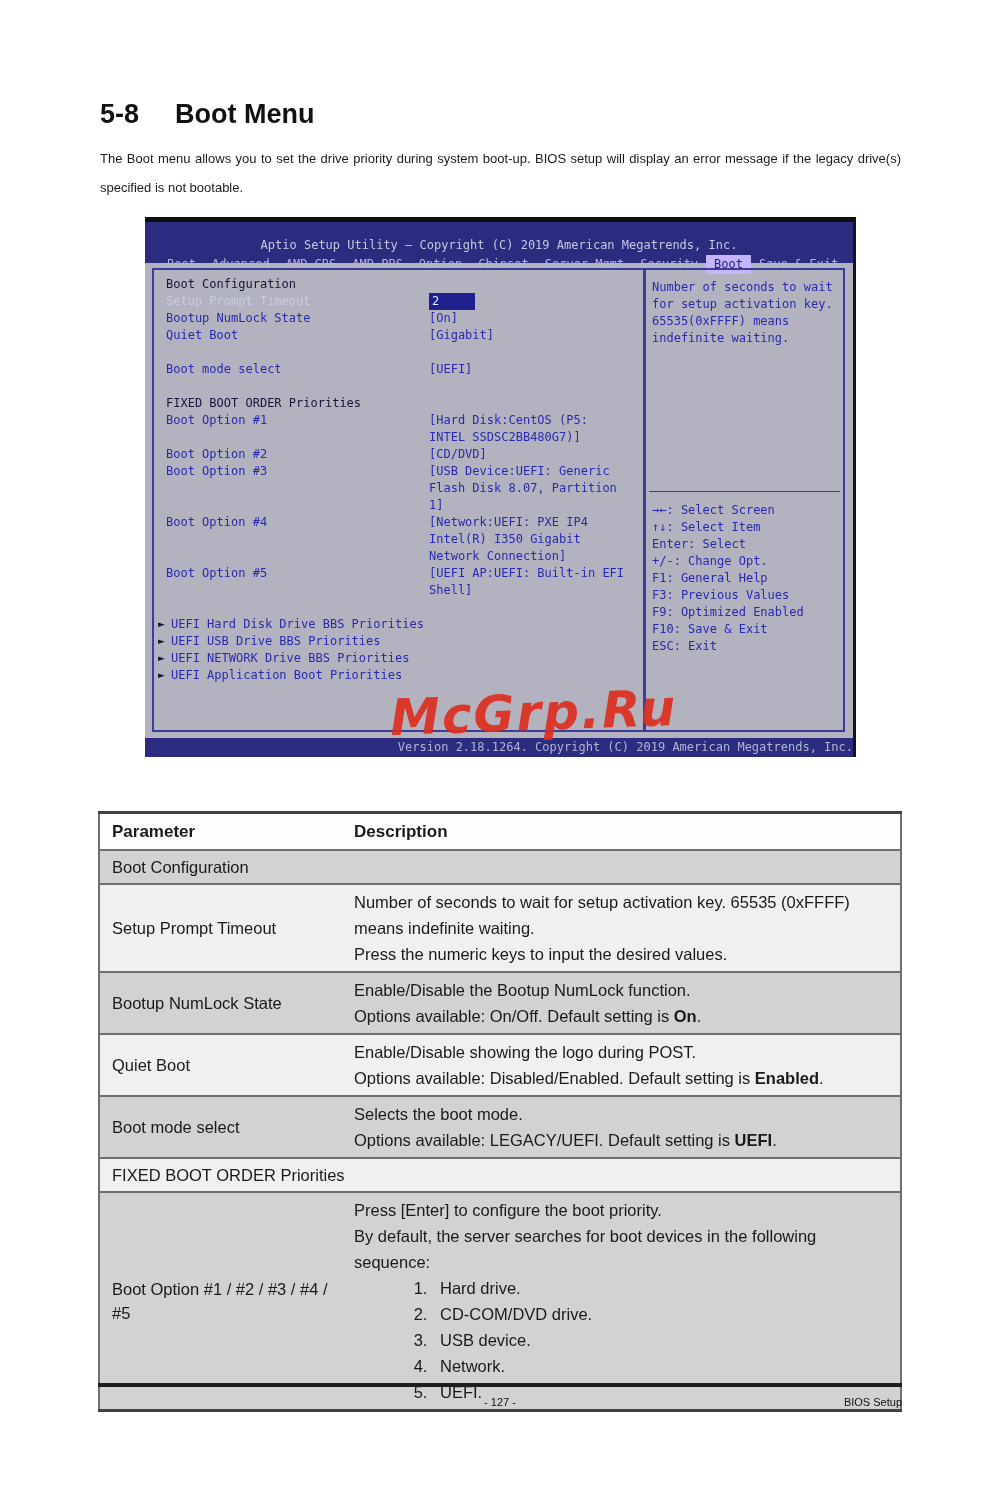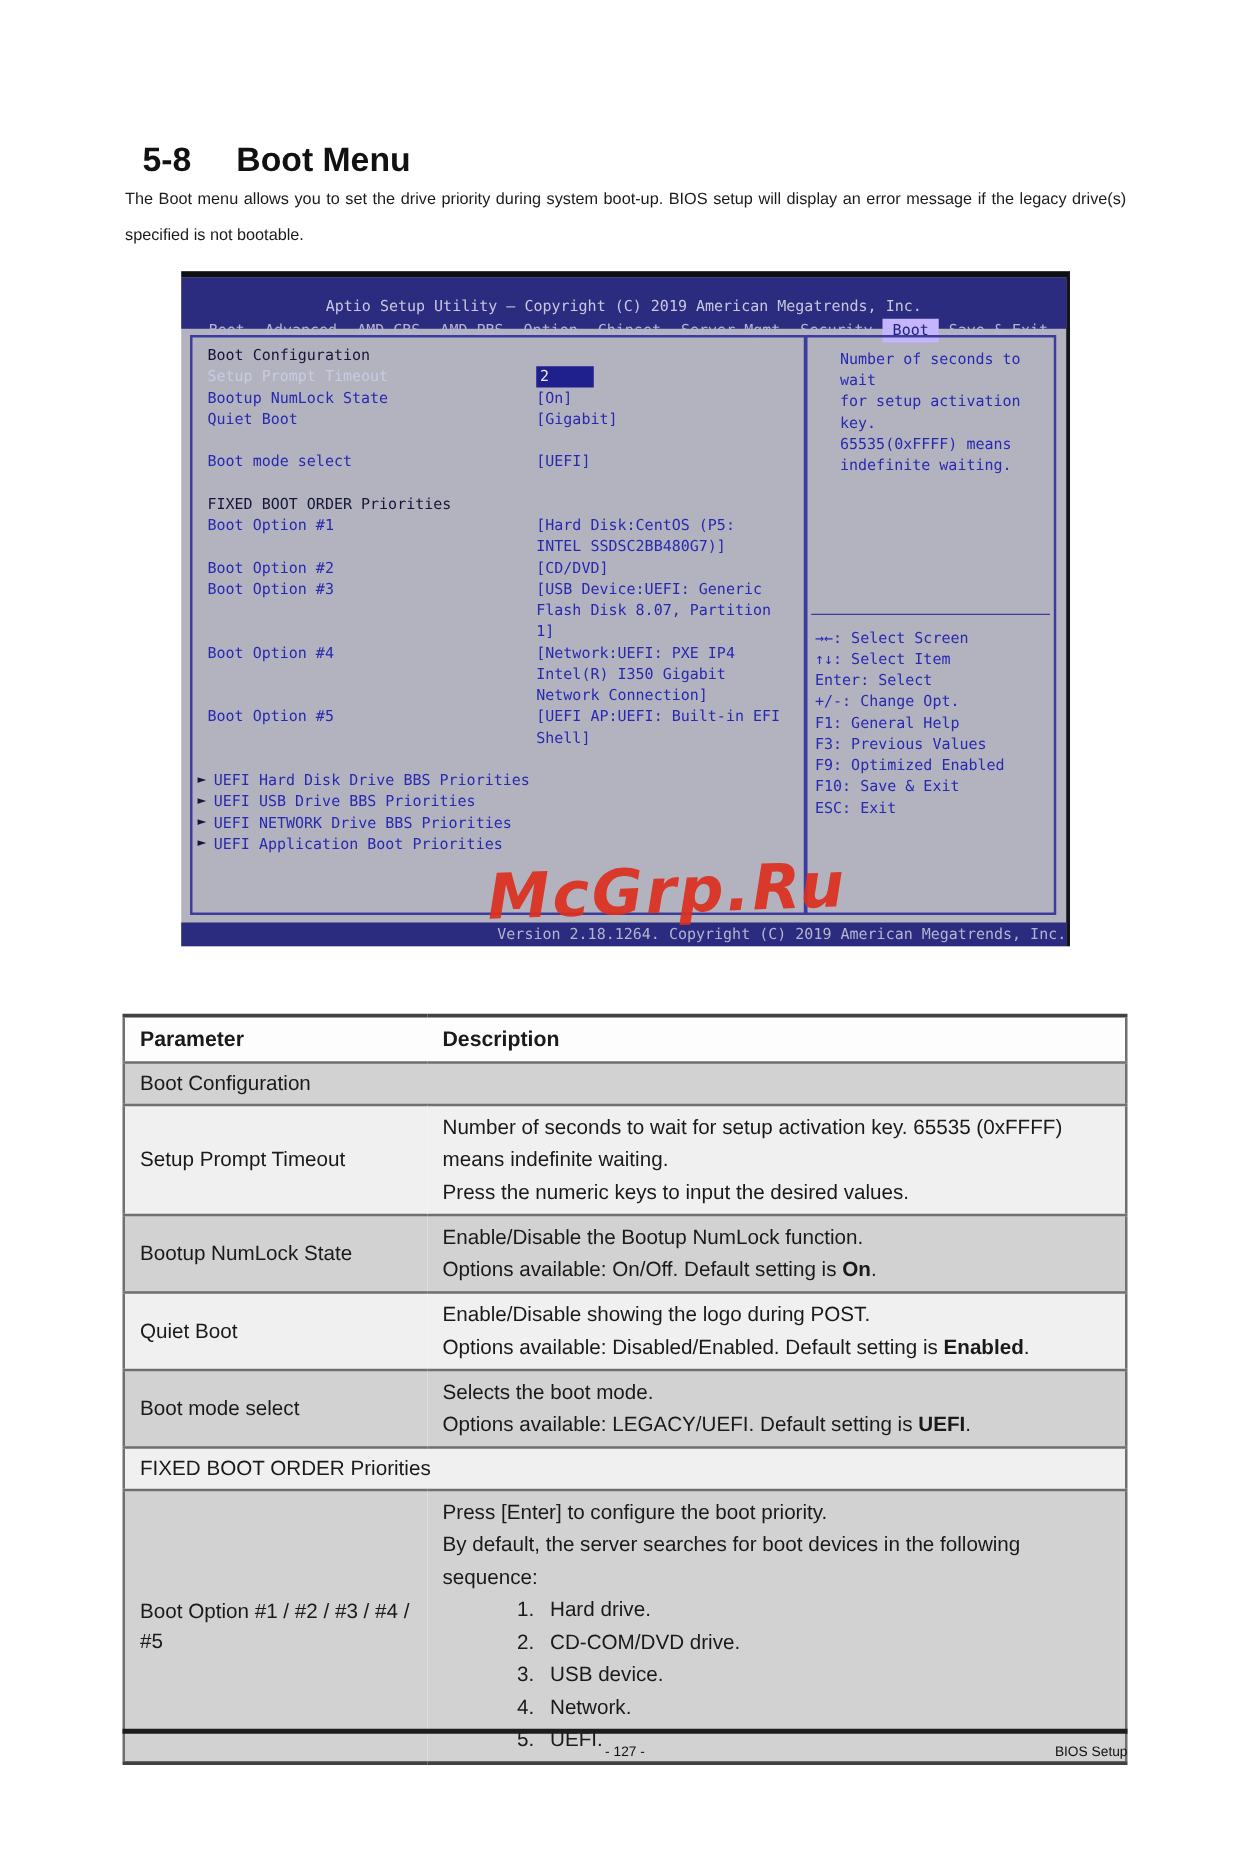--- a/index.html
+++ b/index.html
@@ -1,41 +1,41 @@
 <!DOCTYPE html>
 <html><head>
 <meta charset="utf-8">
 <style>
   html,body{margin:0;padding:0;}
   body{width:1000px;height:1486px;background:#ffffff;position:relative;
        font-family:"Liberation Sans",sans-serif;color:#1c1c1c;overflow:hidden;}
   .page{position:absolute;inset:0;}
 
   
-  .title{position:absolute;left:100px;top:99px;margin:14px;font-size:27px;font-weight:bold;
+  .title{position:absolute;left:100px;top:99px;margin:0;font-size:27px;font-weight:bold;
          display:flex;gap:36px;color:#111;}
   .intro{position:absolute;left:100px;top:144px;width:801px;margin:0;
          font-size:13px;line-height:29px;text-align:justify;color:#1b1b1b;}
 
   
   .bios{position:absolute;left:145px;top:217px;width:711px;height:540px;
         background:#b3b3c0;box-sizing:border-box;
         border-top:5px solid #0f0f16;border-right:3px solid #14141c;
         font-family:"DejaVu Sans Mono",monospace;font-size:12px;}
   .b-top{background:#2b2b80;height:41px;padding-top:14px;box-sizing:border-box;}
   .b-titlebar{color:#c7c7de;text-align:center;line-height:19px;white-space:nowrap;}
   .b-menubar{line-height:19px;padding-left:14px;color:#b4b4d0;display:flex;white-space:nowrap;}
   .b-menuitem{padding:0 8px;}
   .b-menuitem.active{background:#c4b5fd;color:#23237a;}
   .b-body{position:relative;height:475px;}
   .b-left{position:absolute;left:7px;top:5px;width:493px;height:464px;
           border:2px solid #3c3c9e;box-sizing:border-box;padding:6px 0 0 12px;overflow:hidden;}
   .b-right{position:absolute;left:499px;top:5px;width:201px;height:464px;
            border:2px solid #3c3c9e;box-sizing:border-box;overflow:hidden;}
-  .b-help{height:203px;padding:9px 6px;color:#2929b0;white-space:pre-line;line-height:17px;overflow:hidden;margin-left:20px;}
+  .b-help{height:203px;padding:9px 6px;color:#2929b0;white-space:pre-line;line-height:17px;overflow:hidden;}
   .b-divider{border-top:1px solid #3c3c9e;margin:0 3px;}
   .b-keys{padding:10px 6px;color:#2929b0;line-height:17px;}
   .kline{height:17px;white-space:nowrap;}
   .brow{display:flex;line-height:17px;min-height:17px;color:#2929b0;align-items:flex-start;}
   .brow .blbl{flex:0 0 263px;white-space:nowrap;}
   .brow.header{color:#15153a;}
   .blbl.sel{color:#c6cce2;}
   .bval{white-space:pre-line;flex:0 1 auto;}
   .bval.vhl{background:#1f1f8e;color:#ededf5;min-width:40px;padding:0 3px;}
   .brow.submenu{margin-left:-8px;}

